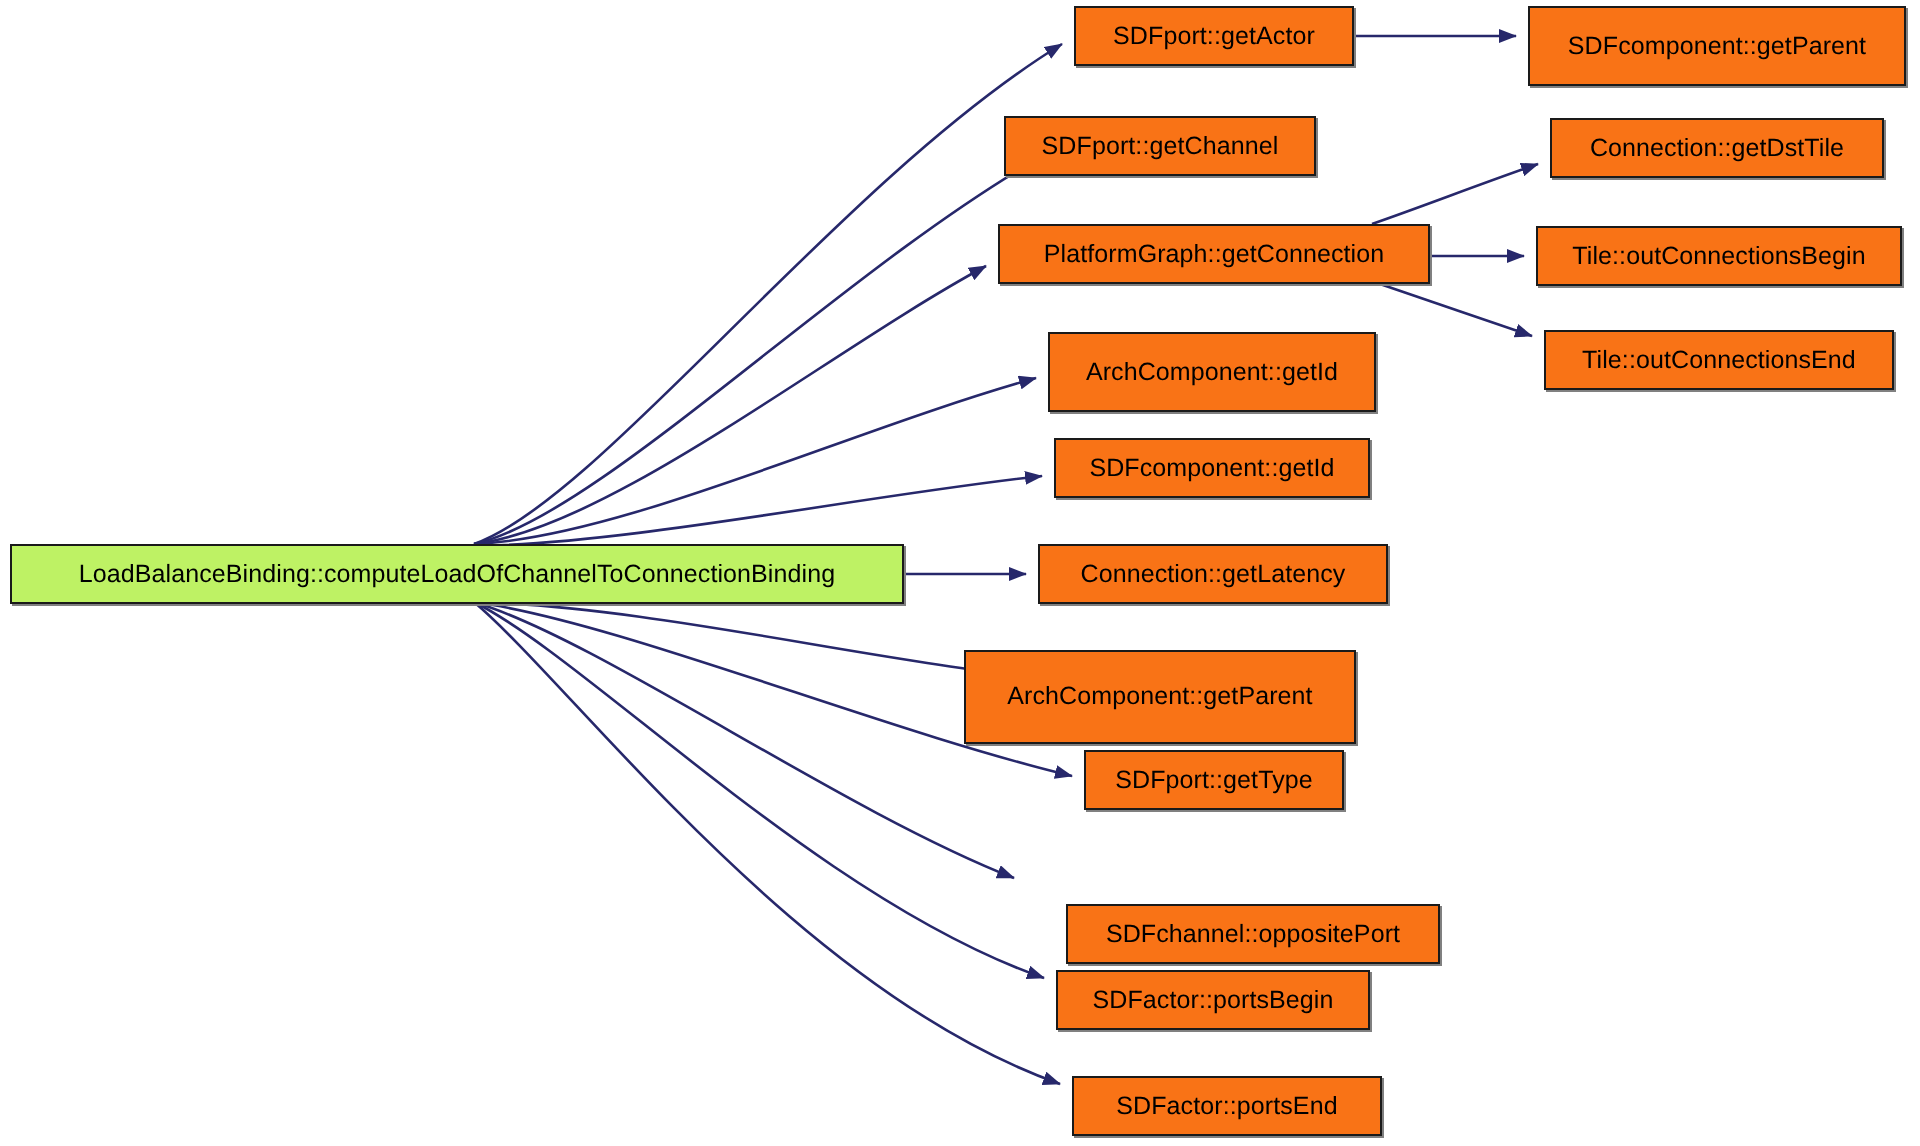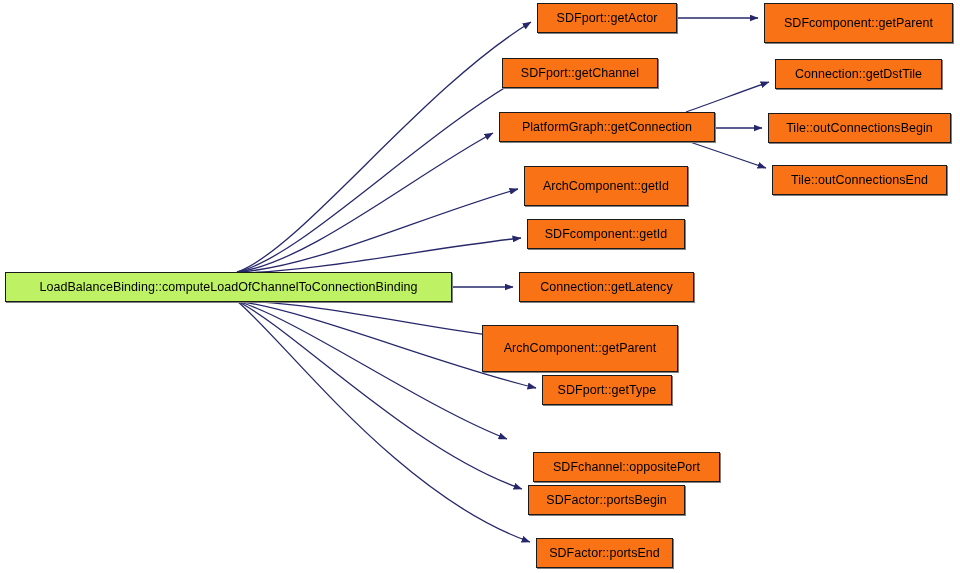--- a/index.html
+++ b/index.html
@@ -105,21 +105,21 @@
       </div>
       <div class="node" style="left: 542px; top: 375px; width: 130px; height: 30px;">
         <span class="node-label">SDFport::getType</span>
       </div>
       <div class="node" style="left: 513px; top: 452px; width: 187px; height: 30px; margin-left: 20px;">
         <span class="node-label">SDFchannel::oppositePort</span>
       </div>
       <div class="node" style="left: 528px; top: 485px; width: 157px; height: 30px; justify-content: center;">
         <span class="node-label">SDFactor::portsBegin</span>
       </div>
-      <div class="node" style="left: 536px; top: 538px; width: 137px; height: 30px; text-align: center;">
+      <div class="node" style="left: 536px; top: 538px; width: 155px; height: 30px; text-align: center;">
         <span class="node-label">SDFactor::portsEnd</span>
       </div>
       <div class="node" style="left: 764px; top: 3px; width: 189px; height: 40px;">
         <span class="node-label">SDFcomponent::getParent</span>
       </div>
       <div class="node" style="left: 775px; top: 59px; width: 167px; height: 30px;">
         <span class="node-label">Connection::getDstTile</span>
       </div>
       <div class="node" style="left: 768px; top: 113px; width: 183px; height: 30px;">
         <span class="node-label">Tile::outConnectionsBegin</span>

